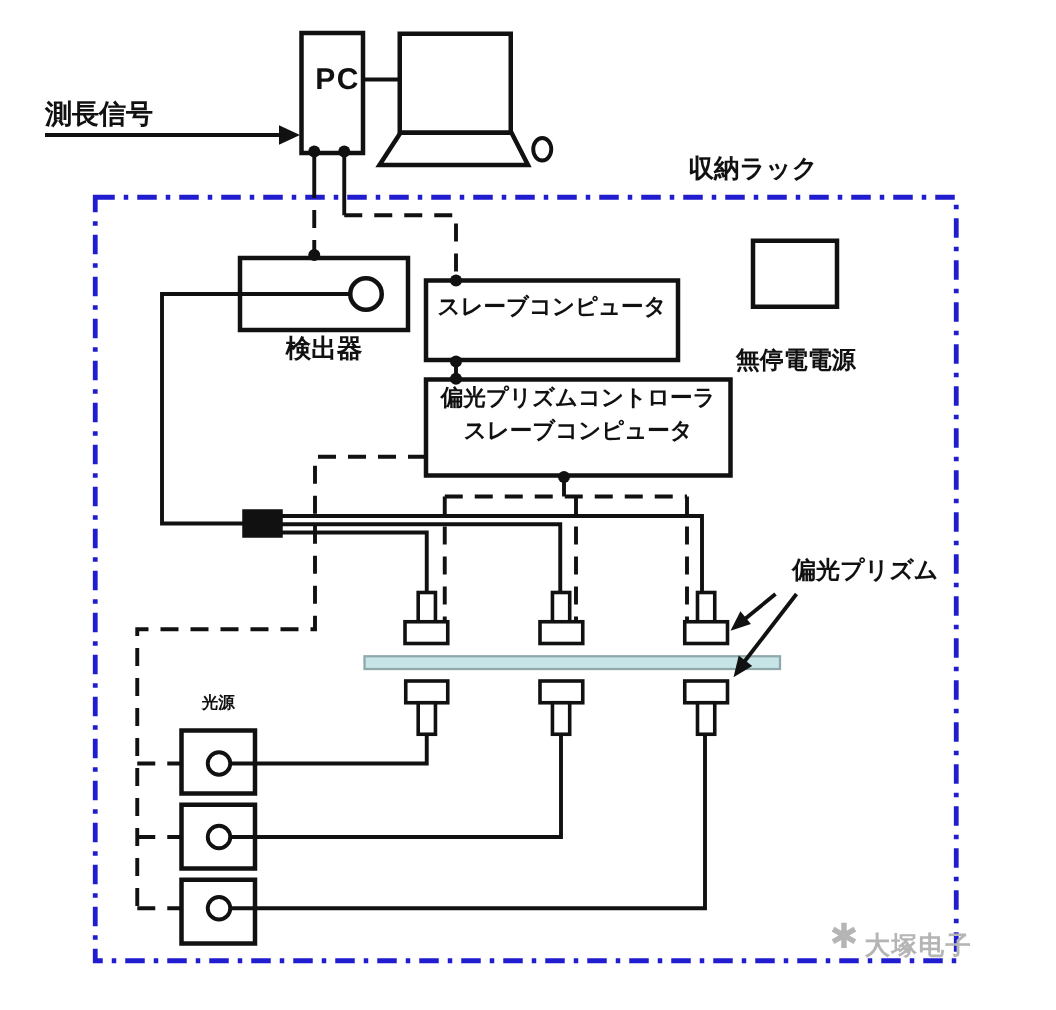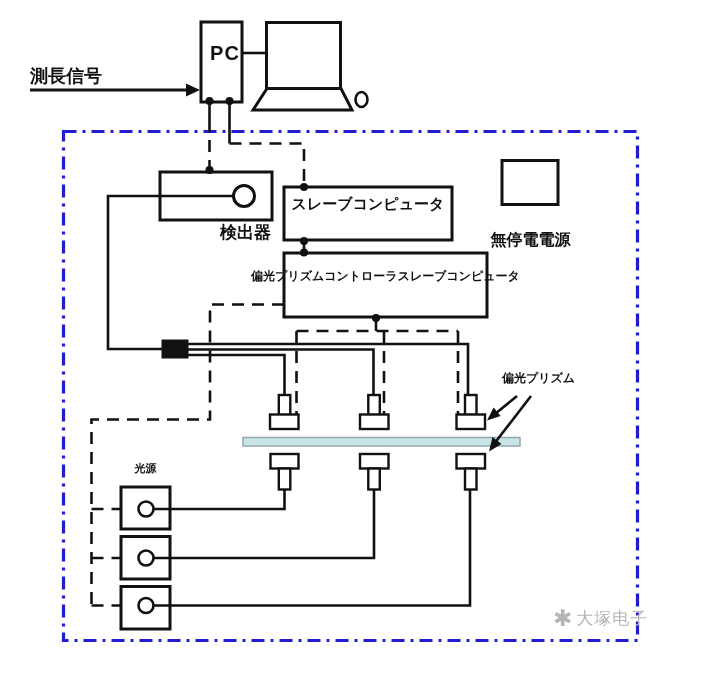--- a/index.html
+++ b/index.html
@@ -9,38 +9,38 @@
   }
   .screen svg{position:absolute;left:0;top:0;}
   .label{
     position:absolute;font-weight:bold;color:#111;white-space:nowrap;
     font-family:"Liberation Sans","DejaVu Sans",sans-serif;
     text-align:right;
   }
   .lbl-signal{left:30px;top:64px;font-size:18px;}
   .lbl-pc{left:201px;top:42px;width:48px;text-align:center;font-size:20px;letter-spacing:1px;}
   .lbl-rack{left:459px;top:101px;font-size:17px;}
-  .lbl-detector{left:161px;top:221px;width:110px;font-size:17px;}
+  .lbl-detector{left:161px;top:221px;width:110px;text-align:center;font-size:17px;}
   .lbl-slave{
     left:284px;top:169px;width:168px;height:70px;display:flex;
     align-items:center;justify-content:center;font-size:15px;
   }
   .lbl-ups{left:480px;top:206px;width:101px;text-align:center;font-size:16px;margin-top:24px;}
   .lbl-controller{
-    left:284px;top:253px;width:203px;height:48px;display:flex;flex-direction:row;
-    align-items:center;justify-content:center;font-size:12px;line-height:1.45;
+    left:284px;top:253px;width:203px;height:48px;display:flex;flex-direction:column;
+    align-items:center;justify-content:center;font-size:15px;line-height:1.45;
   }
-  .lbl-prism{left:502px;top:370px;font-size:12px;}
+  .lbl-prism{left:528px;top:370px;font-size:16px;}
   .lbl-light{left:118px;top:461px;width:55px;text-align:center;font-size:11px;}
   .watermark{
     position:absolute;left:553px;top:607px;display:flex;align-items:center;gap:4px;
     color:#b5b5b5;
   }
   .watermark .logo{font-size:23px;line-height:1;font-weight:normal;}
-  .watermark .wm-text{font-size:17px;font-weight:normal;letter-spacing:1px;}
+  .watermark .wm-text{font-size:17px;font-weight:bold;letter-spacing:1px;margin-top:12px;}
 </style>
 </head>
 <body>
 
 <div class="screen">
 
   <svg width="704" height="673" viewBox="0 0 704 673">
 
     <rect x="63.5" y="131.5" width="574" height="509" fill="none" stroke="#201cd0" stroke-width="3.2" stroke-dasharray="13 6 3 6"></rect>
 
@@ -133,20 +133,21 @@
     <g stroke="#111111" fill="#111111">
       <path d="M517,396 L495,414" stroke-width="2.6" fill="none"></path>
       <polygon points="487,420.5 493.6,407.5 500.6,416" stroke="none"></polygon>
       <path d="M531,396 L494,444" stroke-width="2.6" fill="none"></path>
       <polygon points="489,451.5 492.5,437 501.5,444" stroke="none"></polygon>
     </g>
   </svg>
 
   <div class="label lbl-signal">測長信号</div>
   <div class="label lbl-pc">PC</div>
+  <div class="label lbl-rack">収納ラック</div>
   <div class="label lbl-detector">検出器</div>
   <div class="label lbl-slave">スレーブコンピュータ</div>
   <div class="label lbl-ups">無停電電源</div>
   <div class="label lbl-controller">
     <div>偏光プリズムコントローラ</div>
     <div>スレーブコンピュータ</div>
   </div>
   <div class="label lbl-prism">偏光プリズム</div>
   <div class="label lbl-light">光源</div>
 

